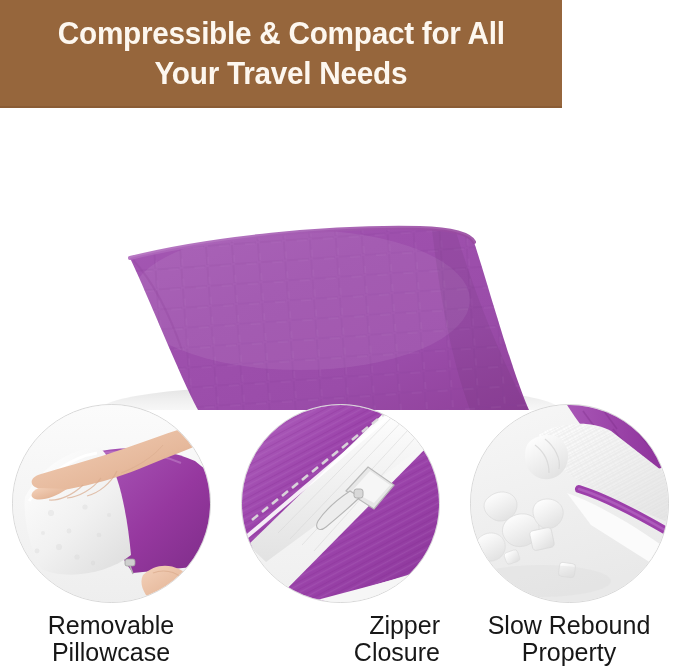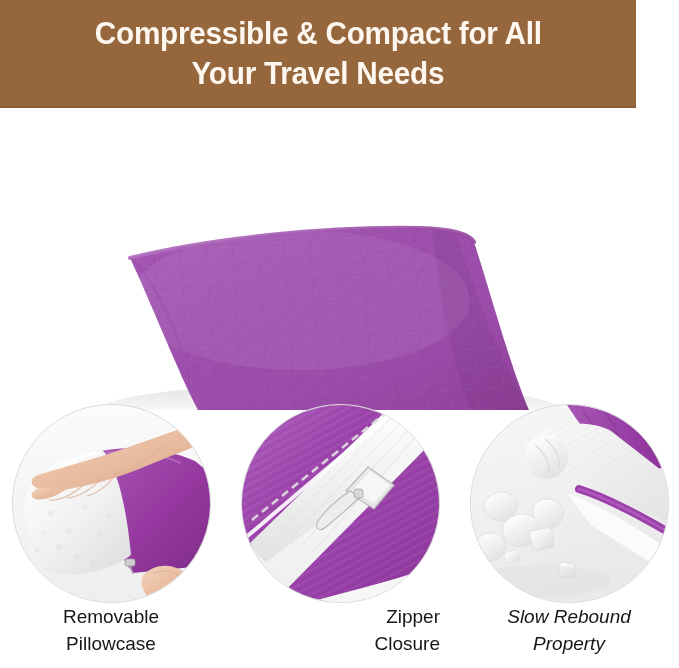--- a/index.html
+++ b/index.html
@@ -13,21 +13,21 @@
     overflow: hidden;
     font-family: "Liberation Sans", sans-serif;
     position: relative;
     -webkit-font-smoothing: antialiased;
   }
 
   
   .banner {
     position: absolute;
     left: 0; top: 0;
-    width: 636px;
+    width: 562px;
     height: 108px;
     background: #96663c;
     box-sizing: border-box;
     display: flex;
     flex-direction: column;
     align-items: center;
     justify-content: center;
     border-bottom: 2px solid #8a5c35;
   }
   .banner-line {
@@ -61,38 +61,39 @@
     height: 264px;
   }
   .feature {
     position: absolute;
     top: 0;
     width: 200px;
     text-align: center;
   }
   .feature.f1 { left: 11px; }
   .feature.f2 { left: 240px; text-align: right; }
-  .feature.f3 { left: 469px; font-style: italic; }
+  .feature.f3 { left: 469px; }
 
   .circle {
     position: relative;
     width: 199px;
     height: 199px;
     border-radius: 50%;
     overflow: hidden;
     background: #f4f4f4;
     border: 1px solid #d8d8d8;
     box-sizing: border-box;
     margin: 0 auto;
   }
   .circle svg { display: block; }
 
   .caption {
+    margin-top: 9px;
     color: #171717;
-    font-size: 19px;
+    font-size: 25px;
     line-height: 27px;
     font-family: "Liberation Sans", sans-serif;
     font-weight: normal;
     white-space: pre-line;
   }
 </style>
 </head>
 <body>
 
 <div class="banner">

